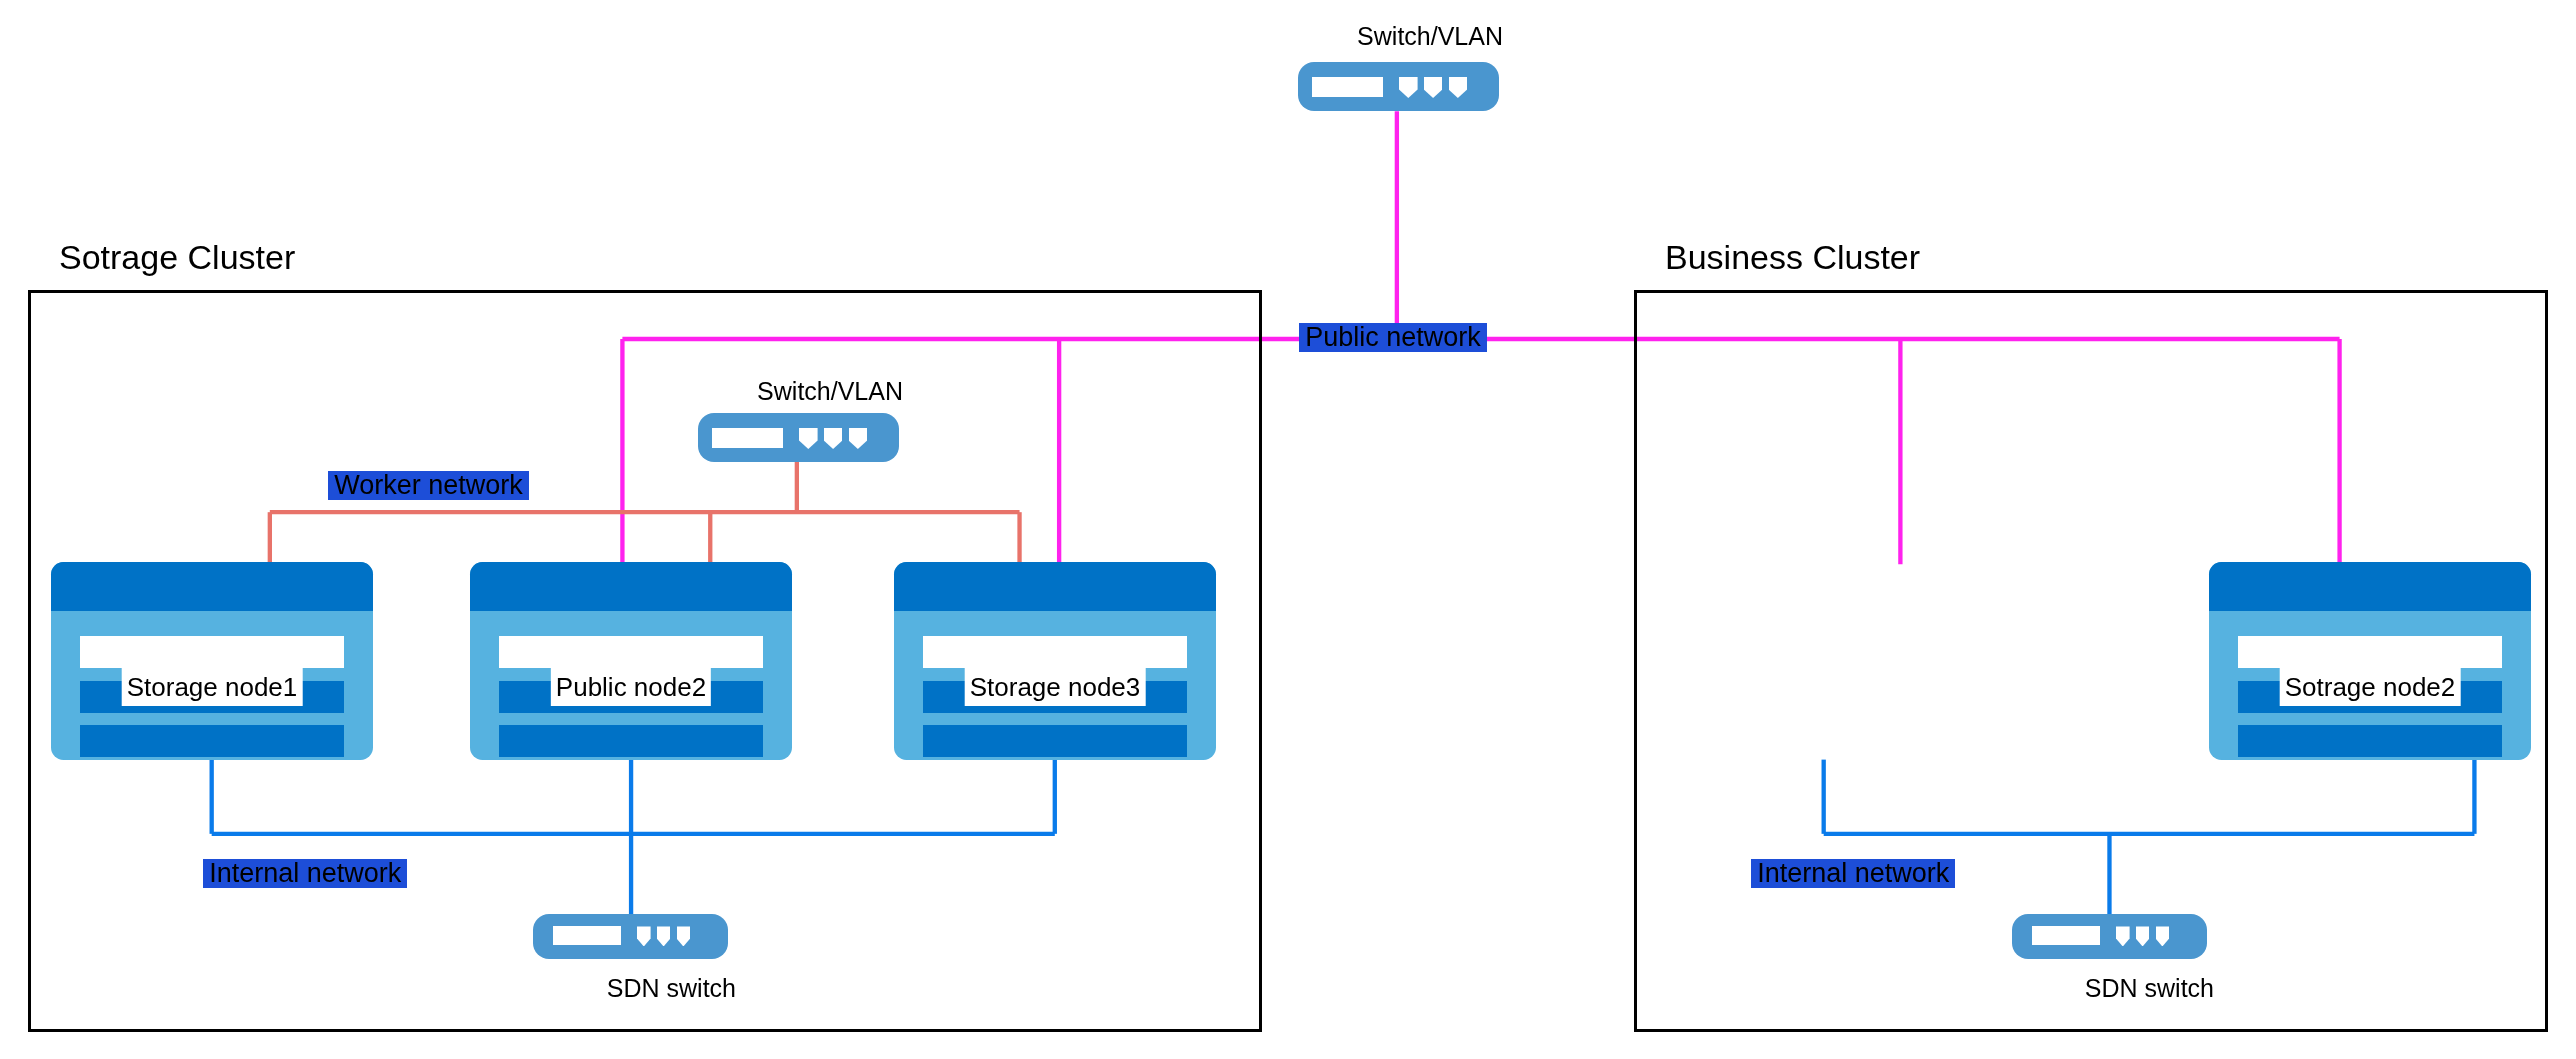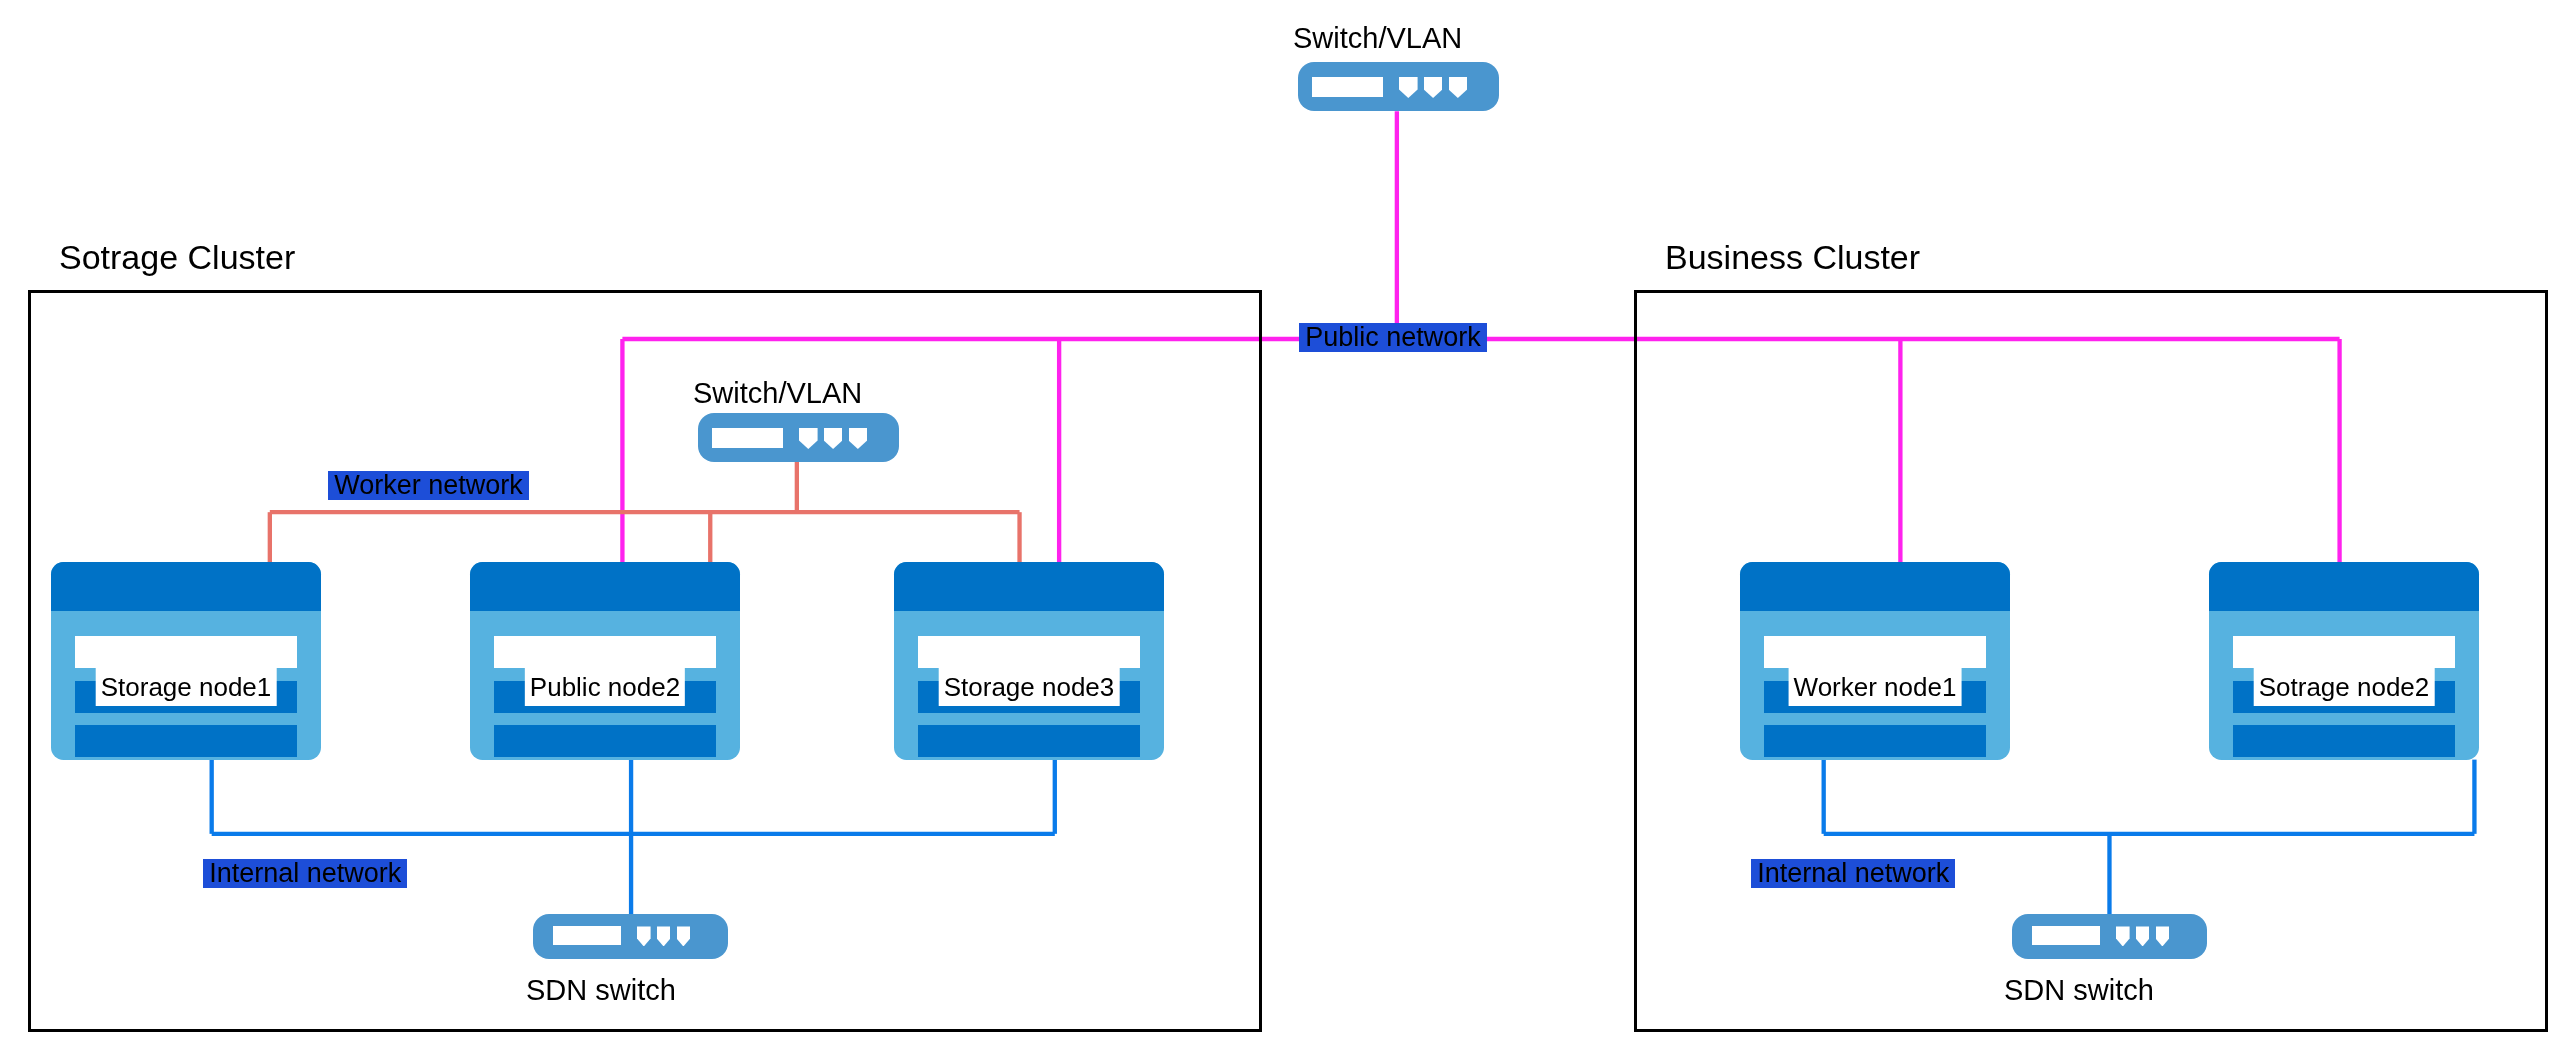--- a/index.html
+++ b/index.html
@@ -33,21 +33,21 @@
     position: absolute;
     font-size: 34px;
     color: #000000;
     white-space: nowrap;
     line-height: 1;
   }
 
   
   .node {
     position: absolute;
-    width: 270px;
+    width: 322px;
     height: 198px;
   }
   .node-body {
     position: absolute;
     left: 0; top: 0;
     width: 100%;
     height: 100%;
     background: #56b2e0;
     border-radius: 12.4px;
   }
@@ -102,25 +102,25 @@
     position: absolute;
     display: flex;
     gap: 6.2px;
   }
   .switch-port {
     background: #ffffff;
     clip-path: polygon(0 0, 100% 0, 100% 60%, 50% 100%, 0 60%);
   }
   .switch-caption {
     position: absolute;
-    font-size: 29px;
-    color: #000000;
-    white-space: nowrap;
-    line-height: 1;
-    text-align: left;
+    font-size: 25px;
+    color: #000000;
+    white-space: nowrap;
+    line-height: 1;
+    text-align: right;
   }
 
   
   .link-label {
     position: absolute;
     font-size: 27px;
     color: #000000;
     white-space: nowrap;
     line-height: 1;
     background: #1d4ed8;
@@ -238,28 +238,20 @@
     <div class="switch-body"></div>
     <div class="switch-screen" style="left:20px; top:12.4px; width:68px; height:18.6px;"></div>
     <div class="switch-ports" style="left:104px; top:12.4px;">
       <div class="switch-port" style="width:13.6px; height:20px;"></div>
       <div class="switch-port" style="width:13.6px; height:20px;"></div>
       <div class="switch-port" style="width:13.6px; height:20px;"></div>
     </div>
   </div>
   <div class="switch-caption" style="left:526px; top:976px; width:210px;">SDN switch</div>
 
-  <div class="node" style="left:1740px; top:562px;">
-    <div class="node-body"></div>
-    <div class="node-cap"></div>
-    <div class="node-slot white"></div>
-    <div class="node-slot dark1"></div>
-    <div class="node-slot dark2"></div>
-    <div class="node-label">Worker node1</div>
-  </div>
 
   <div class="node" style="left:2209px; top:562px;">
     <div class="node-body"></div>
     <div class="node-cap"></div>
     <div class="node-slot white"></div>
     <div class="node-slot dark1"></div>
     <div class="node-slot dark2"></div>
     <div class="node-label">Sotrage node2</div>
   </div>
 

